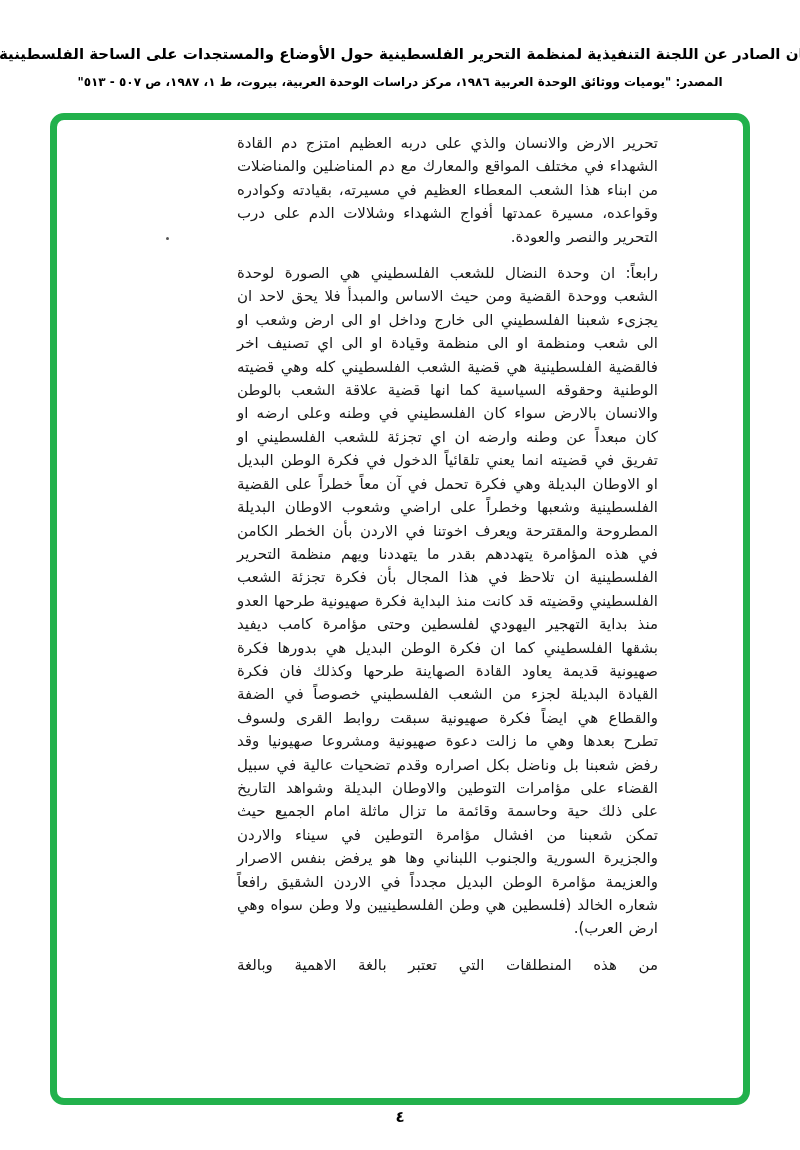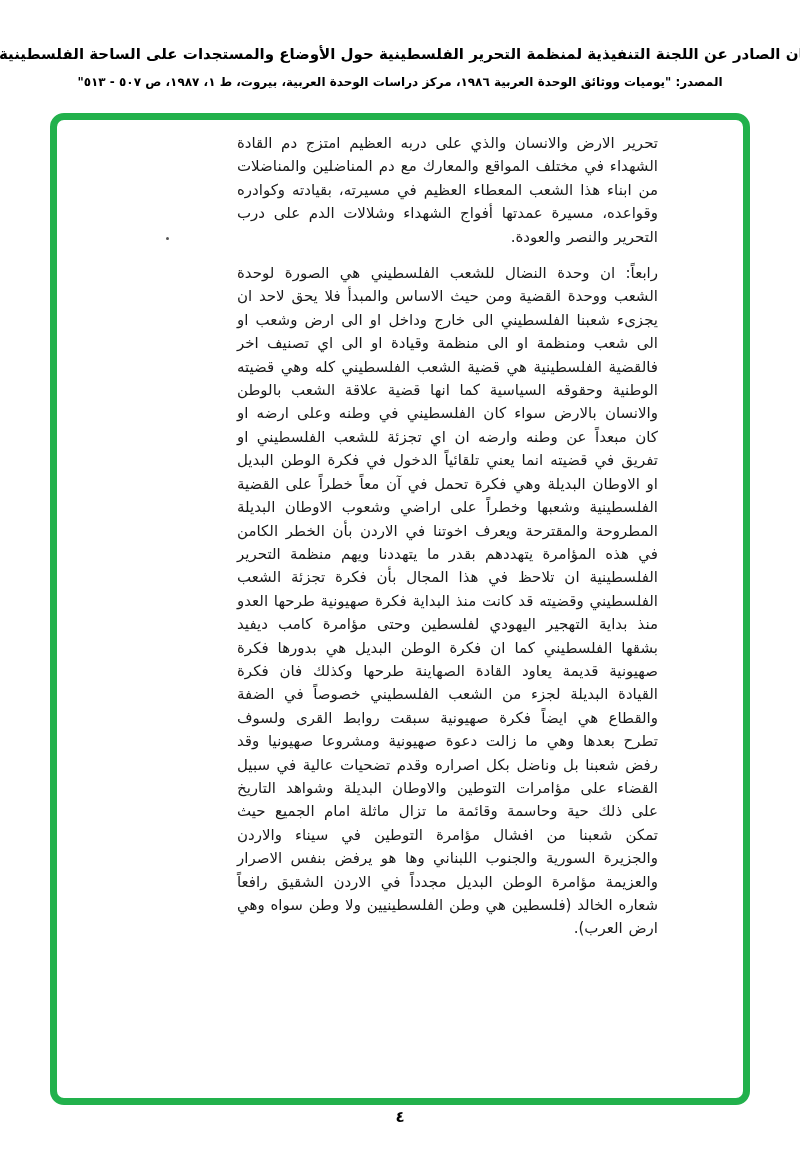--- a/index.html
+++ b/index.html
@@ -86,15 +86,16 @@
 
 <div class="header-source">المصدر: "يوميات ووثائق الوحدة العربية ١٩٨٦، مركز دراسات الوحدة العربية، بيروت، ط ١، ١٩٨٧، ص ٥٠٧ - ٥١٣"</div>
 
 <div class="green-box" style="border-color: rgb(34, 177, 76);"></div>
 
 <div class="scan-dot"></div>
 
 <div class="text-column">
   <p>تحرير الارض والانسان والذي على دربه العظيم امتزج دم القادة الشهداء في مختلف المواقع والمعارك مع دم المناضلين والمناضلات من ابناء هذا الشعب المعطاء العظيم في مسيرته، بقيادته وكوادره وقواعده، مسيرة عمدتها أفواج الشهداء وشلالات الدم على درب التحرير والنصر والعودة.</p>
   <p>رابعاً: ان وحدة النضال للشعب الفلسطيني هي الصورة لوحدة الشعب ووحدة القضية ومن حيث الاساس والمبدأ فلا يحق لاحد ان يجزىء شعبنا الفلسطيني الى خارج وداخل او الى ارض وشعب او الى شعب ومنظمة او الى منظمة وقيادة او الى اي تصنيف اخر فالقضية الفلسطينية هي قضية الشعب الفلسطيني كله وهي قضيته الوطنية وحقوقه السياسية كما انها قضية علاقة الشعب بالوطن والانسان بالارض سواء كان الفلسطيني في وطنه وعلى ارضه او كان مبعداً عن وطنه وارضه ان اي تجزئة للشعب الفلسطيني او تفريق في قضيته انما يعني تلقائياً الدخول في فكرة الوطن البديل او الاوطان البديلة وهي فكرة تحمل في آن معاً خطراً على القضية الفلسطينية وشعبها وخطراً على اراضي وشعوب الاوطان البديلة المطروحة والمقترحة ويعرف اخوتنا في الاردن بأن الخطر الكامن في هذه المؤامرة يتهددهم بقدر ما يتهددنا ويهم منظمة التحرير الفلسطينية ان تلاحظ في هذا المجال بأن فكرة تجزئة الشعب الفلسطيني وقضيته قد كانت منذ البداية فكرة صهيونية طرحها العدو منذ بداية التهجير اليهودي لفلسطين وحتى مؤامرة كامب ديفيد بشقها الفلسطيني كما ان فكرة الوطن البديل هي بدورها فكرة صهيونية قديمة يعاود القادة الصهاينة طرحها وكذلك فان فكرة القيادة البديلة لجزء من الشعب الفلسطيني خصوصاً في الضفة والقطاع هي ايضاً فكرة صهيونية سبقت روابط القرى ولسوف تطرح بعدها وهي ما زالت دعوة صهيونية ومشروعا صهيونيا وقد رفض شعبنا بل وناضل بكل اصراره وقدم تضحيات عالية في سبيل القضاء على مؤامرات التوطين والاوطان البديلة وشواهد التاريخ على ذلك حية وحاسمة وقائمة ما تزال ماثلة امام الجميع حيث تمكن شعبنا من افشال مؤامرة التوطين في سيناء والاردن والجزيرة السورية والجنوب اللبناني وها هو يرفض بنفس الاصرار والعزيمة مؤامرة الوطن البديل مجدداً في الاردن الشقيق رافعاً شعاره الخالد (فلسطين هي وطن الفلسطينيين ولا وطن سواه وهي ارض العرب).</p>
+  <p class="justify-last">من هذه المنطلقات التي تعتبر بالغة الاهمية وبالغة</p>
 </div>
 
 <div class="page-number">٤</div>
 
 </body></html>

